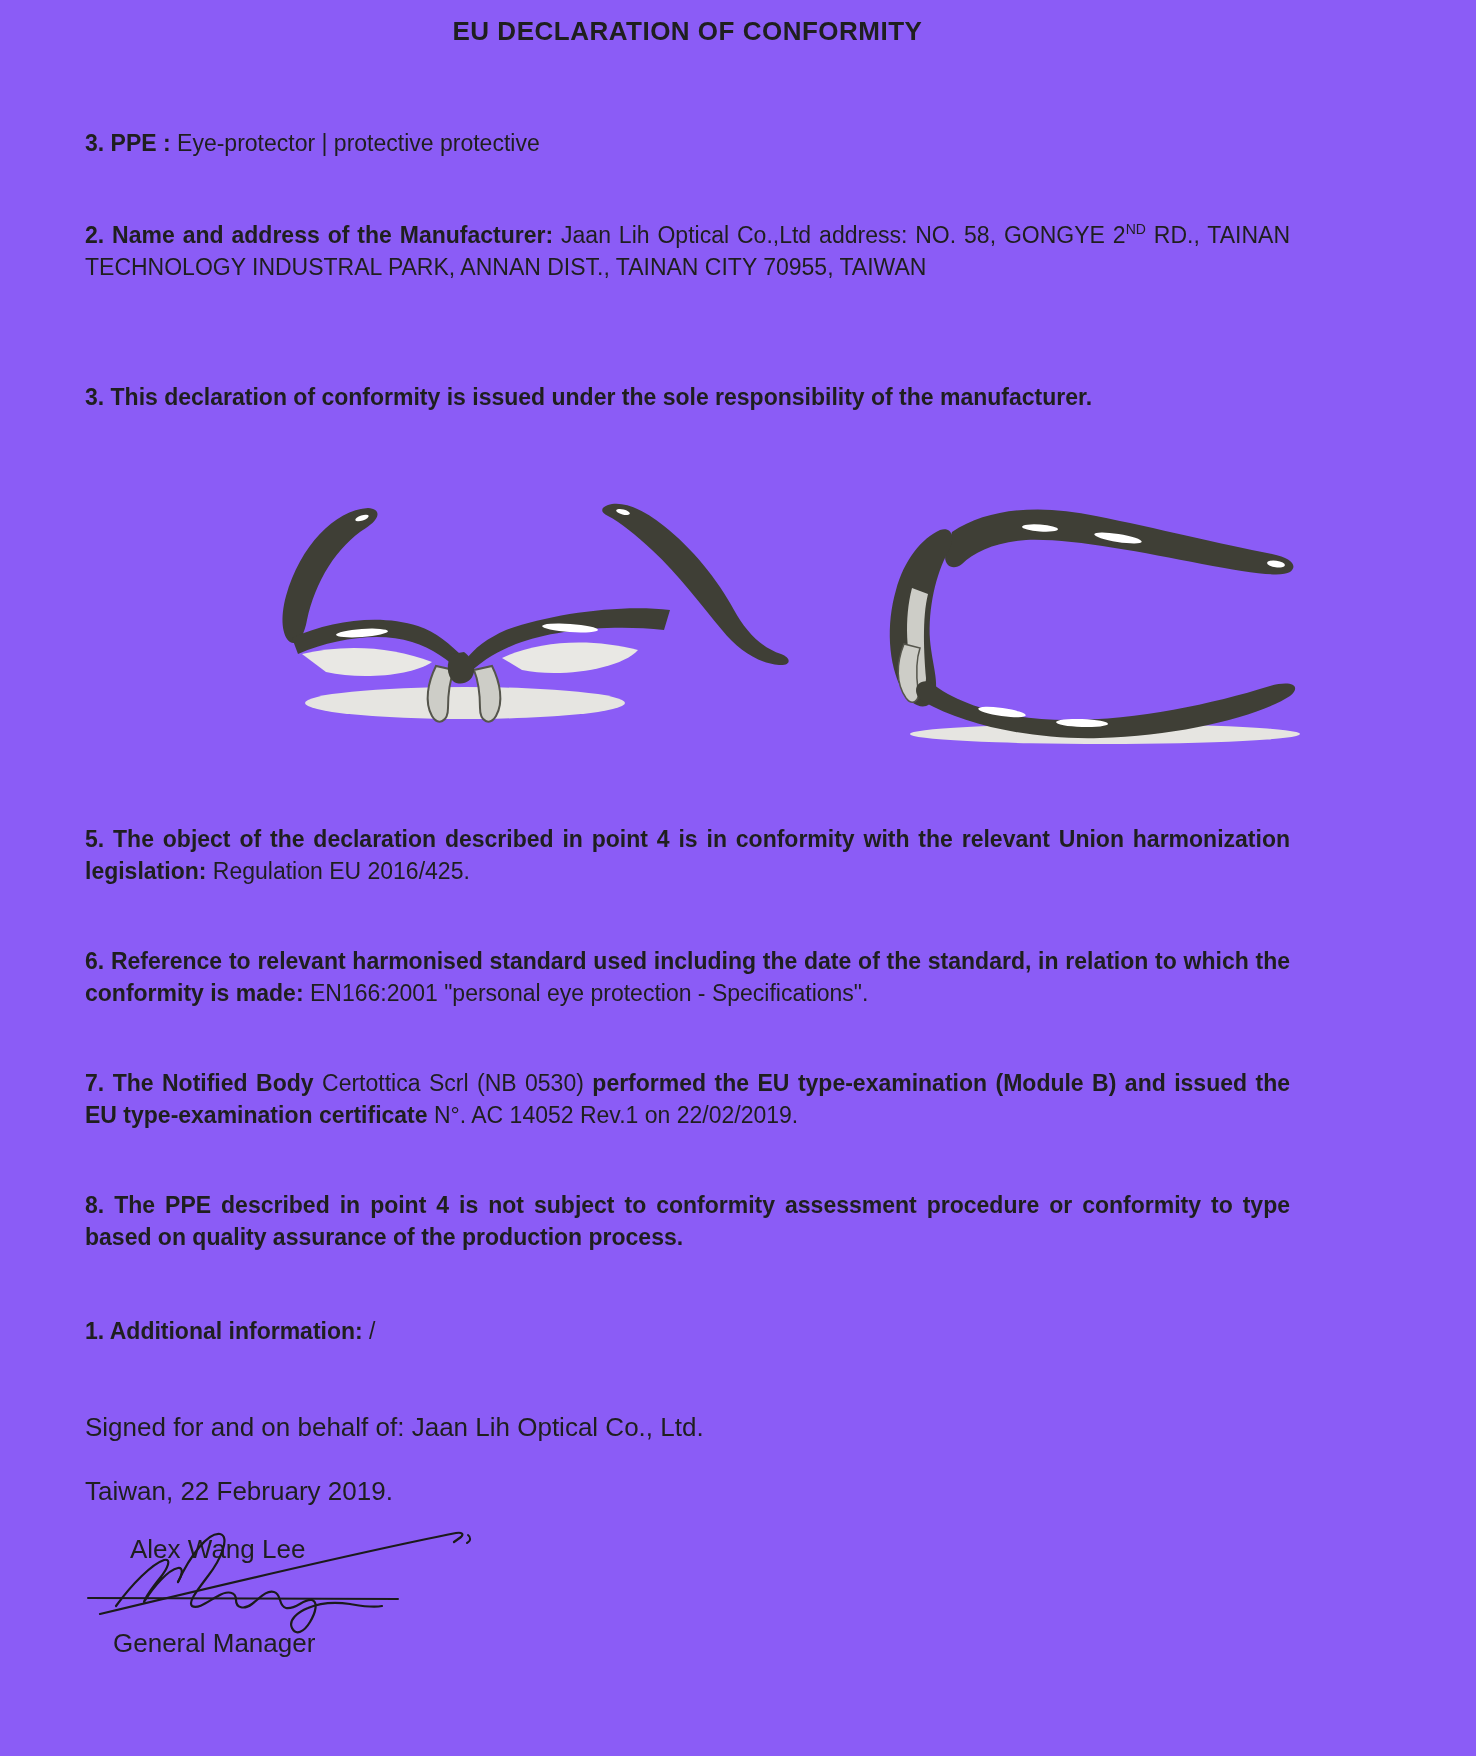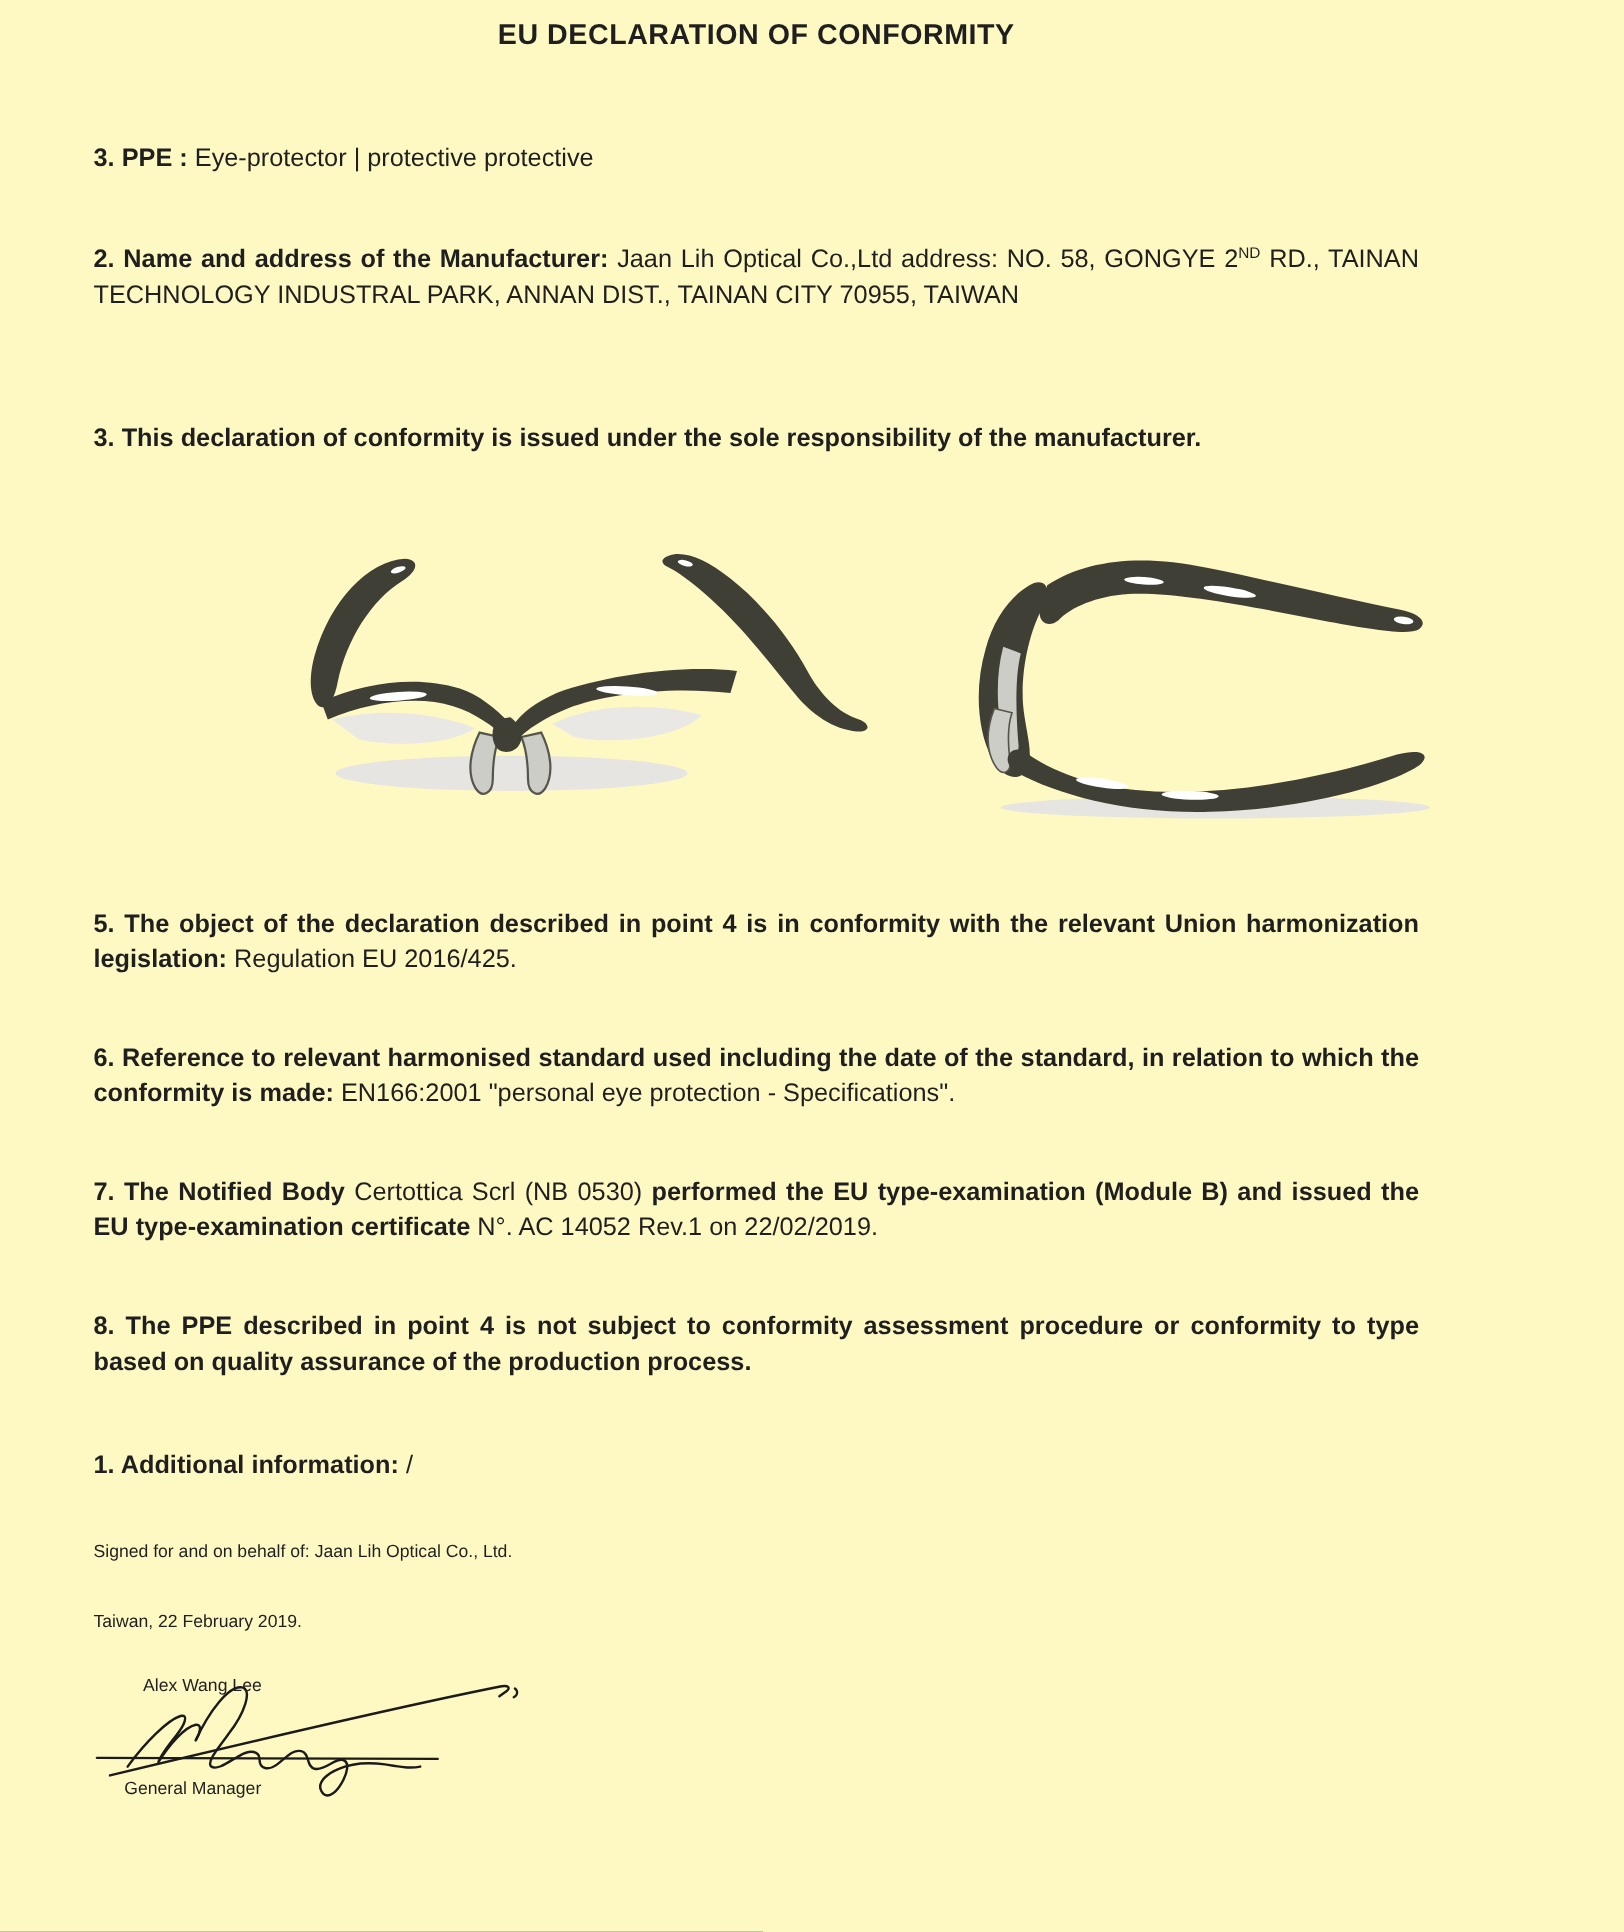--- a/index.html
+++ b/index.html
@@ -1,19 +1,19 @@
 <!DOCTYPE html>
 <html><head>
 <meta charset="utf-8">
 <style>
   html,body{margin:0;padding:0;background:#9a9a9a;}
   .page{
     position:relative;
     width:1476px;height:1756px;
-    background:#fef9c3;
+    background:#8b5cf6;
     font-family:"Liberation Sans","DejaVu Sans",sans-serif;
     color:#1f1f1f;
     overflow:hidden;
   }
   .para{
     position:absolute;
     left:85px;width:1205px;
     font-size:23px;line-height:32px;
     text-align:justify;
   }
@@ -22,21 +22,21 @@
   .title{
     position:absolute;left:85px;width:1205px;top:16px;
     text-align:center;font-size:26px;font-weight:700;letter-spacing:.5px;
     margin:0;
   }
   sup{font-size:14px;line-height:0;}
   .figure-svg{position:absolute;left:240px;top:468px;width:1080px;height:295px;}
   .sig-svg{position:absolute;left:60px;top:1518px;width:500px;height:130px;z-index:2;}
   .sig-name{position:absolute;left:130px;top:1508px;font-size:23px;text-align:right;}
   .sig-title{position:absolute;left:113px;top:1602px;font-size:24px;z-index:1;}
-  .free{position:absolute;font-size:16px;}
+  .free{position:absolute;font-size:26px;}
 </style>
 </head>
 <body>
 
 <div class="page">
 
   <h1 class="title">EU DECLARATION OF CONFORMITY</h1>
 
   <p class="para noj" style="top:104px"><span class="b">3. PPE : </span><span>Eye-protector | protective protective</span></p>
 

